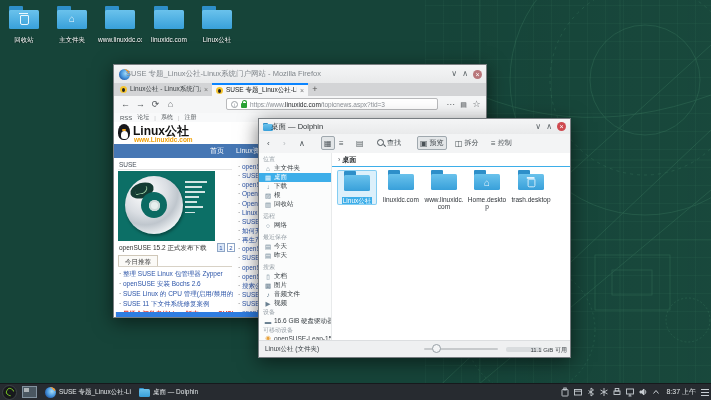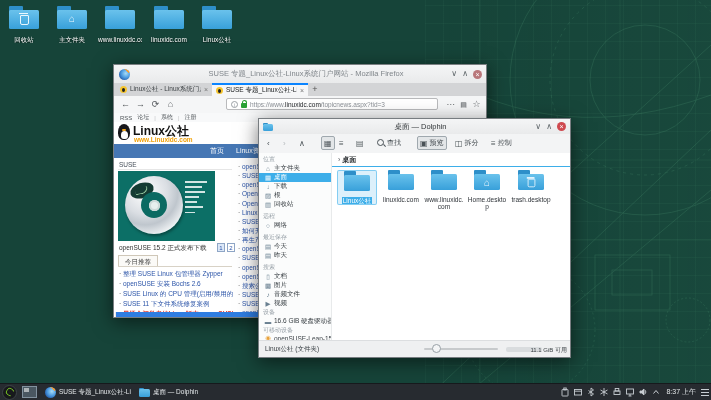--- a/index.html
+++ b/index.html
@@ -24,21 +24,21 @@
   .dicon .fold{width:30px;height:23px;}
   .emb-home{font-size:10px;line-height:14px;}
   .emb-trash{position:absolute;left:50%;top:38%;width:7px;height:8px;margin-left:-4px;
     border:1px solid rgba(240,250,255,.95);border-radius:1px 1px 2px 2px;}
   .emb-trash::before{content:'';position:absolute;left:-2px;top:-3px;width:9px;height:1.5px;background:rgba(240,250,255,.95);}
   
   .window{position:absolute;background:#fff;border:1px solid rgba(20,30,35,.55);
     box-shadow:0 4px 18px rgba(0,0,0,.55);box-sizing:border-box;}
   .titlebar{position:absolute;left:0;right:0;top:0;background:linear-gradient(#f4f5f6,#e9eaeb);
     border-bottom:1px solid #d2d4d5;display:flex;align-items:center;}
-  .tb-title{position:absolute;left:12px;right:0;text-align:center;font-size:7.5px;}
+  .tb-title{position:absolute;left:12px;right:0;text-align:left;font-size:7.5px;}
   .tb-btns{position:absolute;right:4px;top:0;bottom:0;display:flex;align-items:center;gap:5px;}
   .tb-glyph{font-size:8px;color:#5e6569;line-height:8px;}
   .closebtn{width:9px;height:9px;border-radius:50%;background:#cf4a50;color:#fff;font-size:7px;
     line-height:9px;text-align:center;}
   
   #ffwin{left:113px;top:64px;width:374px;height:254px;background:#f5f6f7;}
   #ffwin .titlebar{height:18px;}
   .ffico{width:11px;height:11px;border-radius:50%;position:relative;margin-left:5px;
     background:radial-gradient(circle at 62% 40%, #a6dcf8 0%, #4d9be0 45%, #1b4f9e 85%);overflow:hidden;}
   .ffico::before{content:'';position:absolute;left:-3px;top:-4px;width:15px;height:9px;border-radius:50%;

